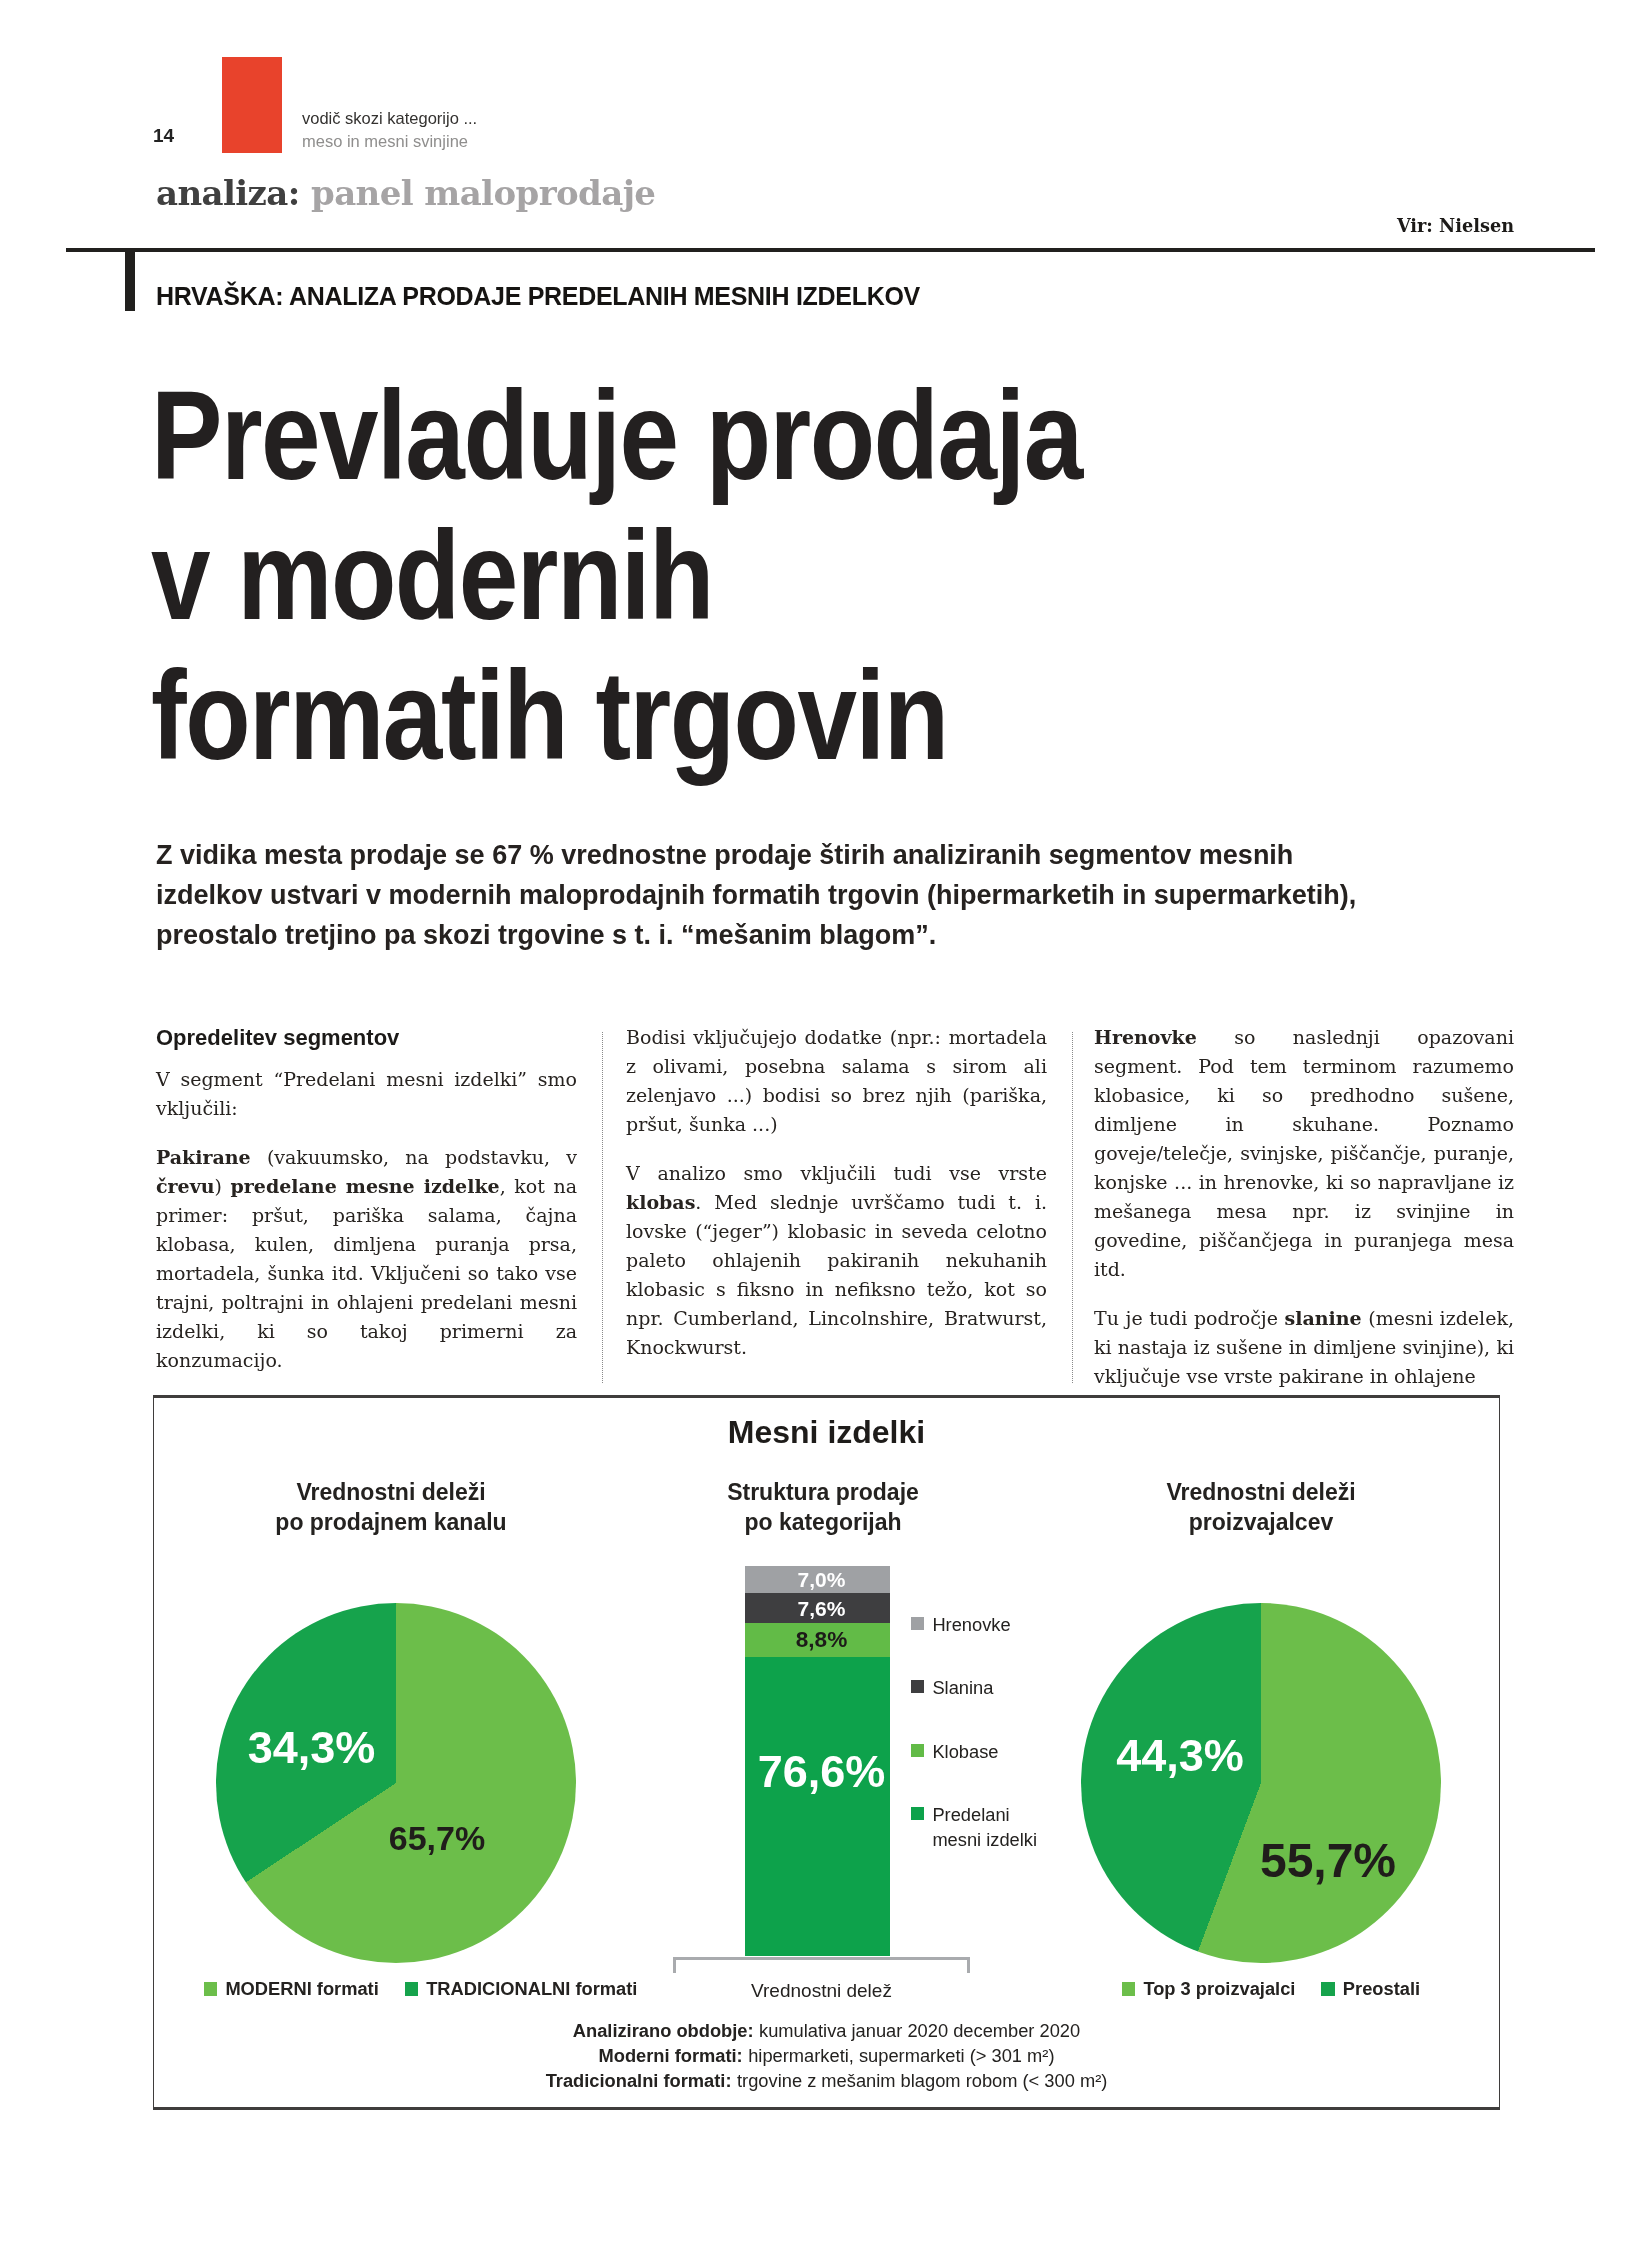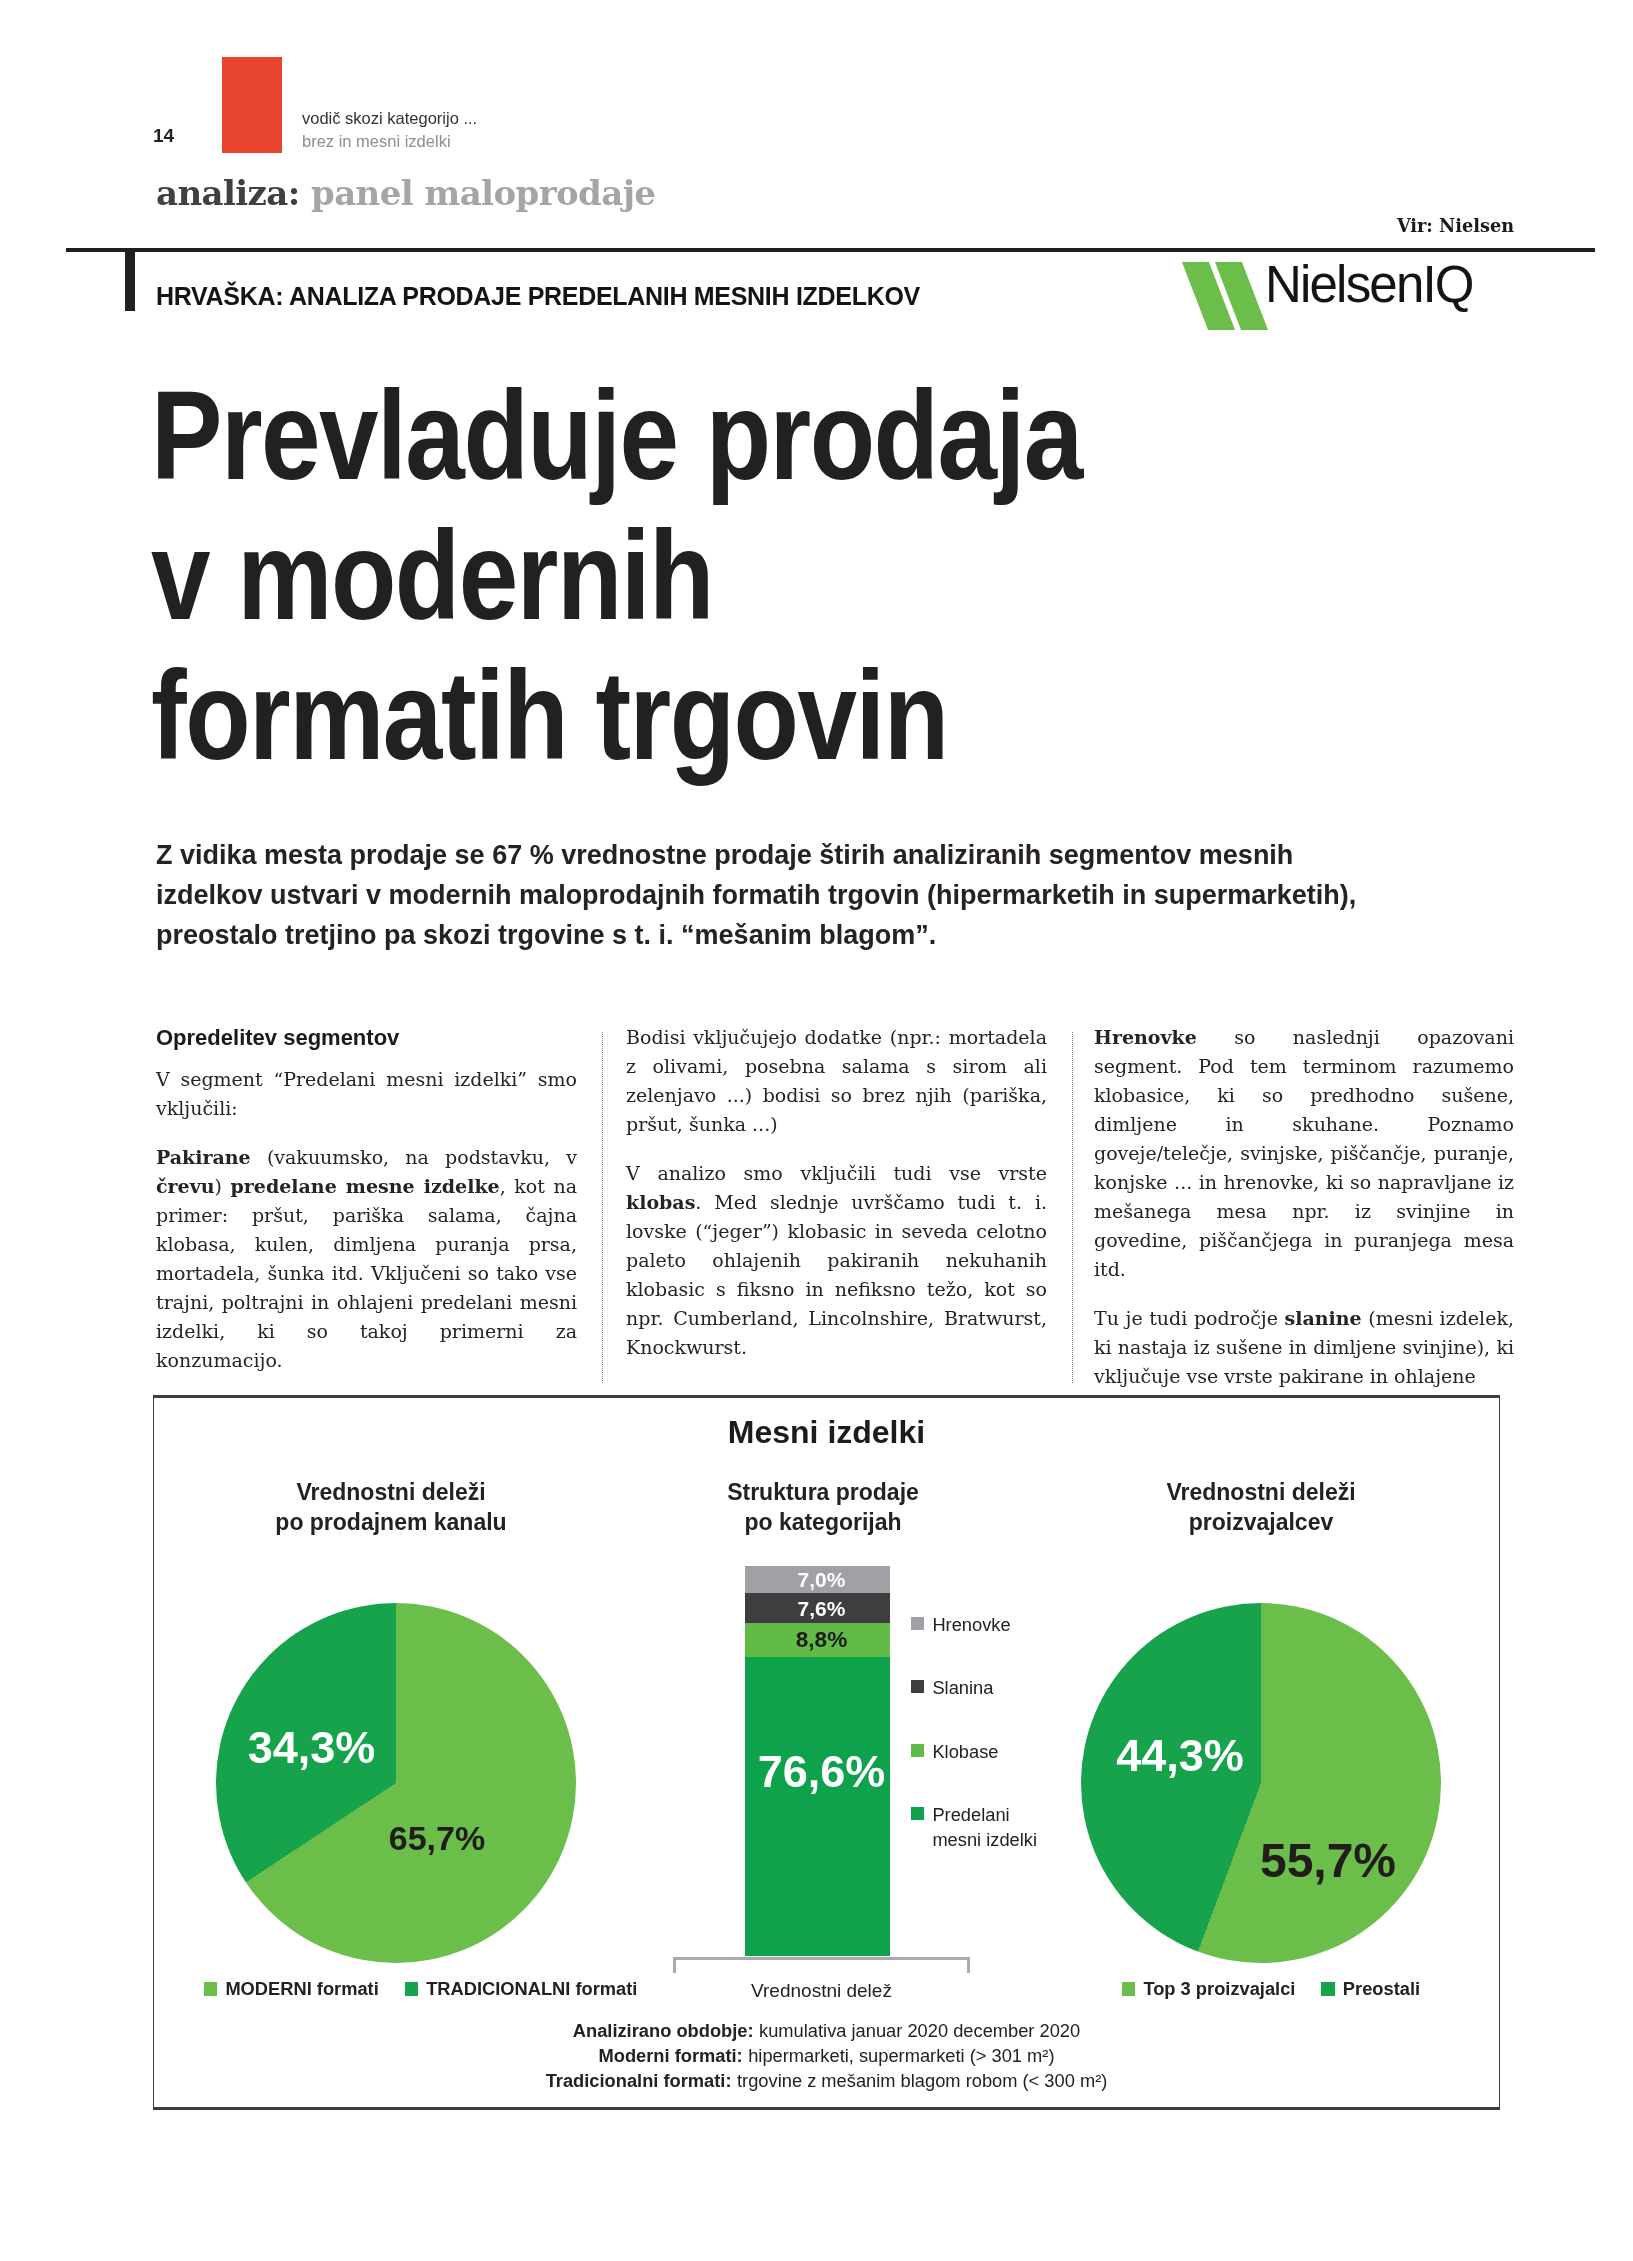--- a/index.html
+++ b/index.html
@@ -90,36 +90,31 @@
 </style>
 </head>
 <body>
 
 <div id="page">
 
   <div class="abs" id="page-number">14</div>
   <div class="abs" id="red-block"></div>
   <div class="abs" id="kicker">
     <div class="l1">vodič skozi kategorijo ...</div>
-    <div class="l2">brez in mesni izdelki</div>
+    <div class="l2">meso in mesni svinjine</div>
   </div>
   <div class="abs serif" id="section-title">
     <span class="black">analiza:</span>
     <span class="gray">panel maloprodaje</span>
   </div>
   <div class="abs serif" id="source-credit">Vir: Nielsen</div>
   <div class="abs" id="top-rule"></div>
   <div class="abs" id="kicker-bar"></div>
   <div class="abs" id="article-kicker">HRVAŠKA: ANALIZA PRODAJE PREDELANIH MESNIH IZDELKOV</div>
 
-  <div class="abs" id="niq-logo">
-    <div class="niq-mark" id="niq-mark-1"></div>
-    <div class="niq-mark" id="niq-mark-2"></div>
-    <div id="niq-text">NielsenIQ</div>
-  </div>
 
   <div class="abs" id="headline">
     <div>Prevladuje prodaja</div>
     <div>v modernih</div>
     <div>formatih trgovin</div>
   </div>
 
   <div class="abs" id="intro">
     <div>Z vidika mesta prodaje se 67 % vrednostne prodaje štirih analiziranih segmentov mesnih</div>
     <div>izdelkov ustvari v modernih maloprodajnih formatih trgovin (hipermarketih in supermarketih),</div>

